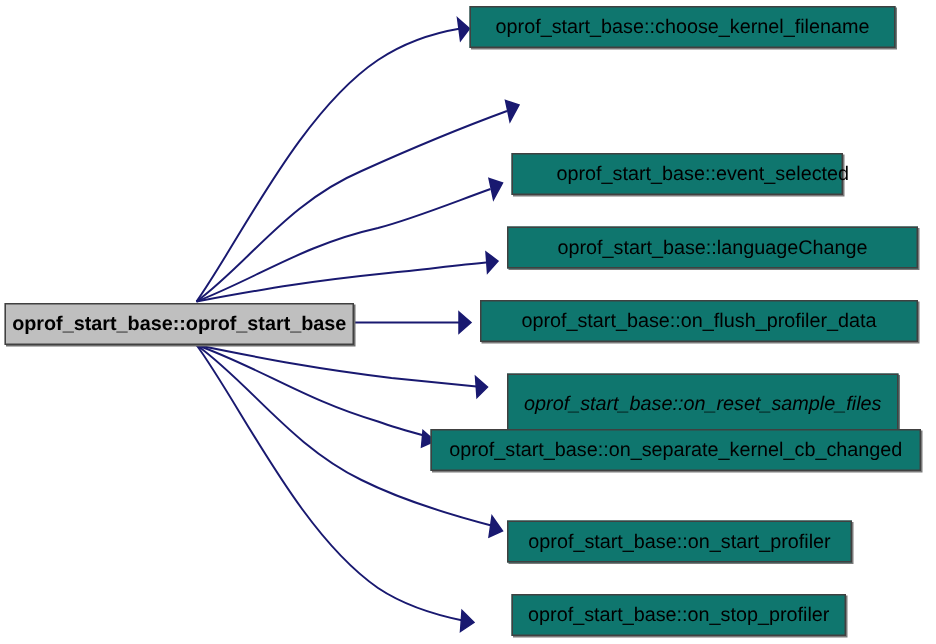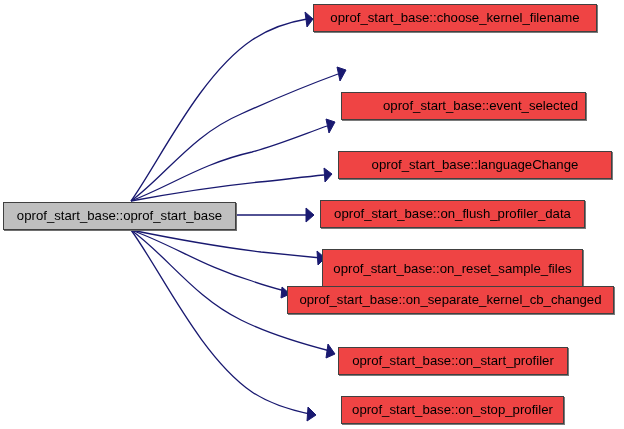--- a/index.html
+++ b/index.html
@@ -31,28 +31,29 @@
     white-space: nowrap;
     font-size: 13.2px;
     color: #000000;
     letter-spacing: 0px;
   }
   .node-label {
     line-height: 1;
     padding-bottom: 1px;
   }
   .node.target {
-    background: #ef4444;
+    background: #0f766e;
     border: 1px solid #404040;
     box-shadow: 1px 1px 0 0 #7a7a7a;
   }
   .node.source {
     background: #bfbfbf;
     border: 1px solid #404040;
     box-shadow: 1px 1px 0 0 #6e6e6e;
+    font-weight: bold;
   }
 </style>
 </head>
 <body>
 
 <div id="canvas">
 
   <svg id="edge-layer" viewBox="0 0 624 429" xmlns="http://www.w3.org/2000/svg">
       <path d="M131,201 C160,160 200,75 252,40 C270,28 289,22 307,19" fill="none" stroke="#191970" stroke-width="1.3"></path>
       <polygon points="305,12 313,19 307,27" fill="#191970" stroke="#191970" stroke-width="1"></polygon>
@@ -74,30 +75,30 @@
       <polygon points="307,421 316,415 308,407" fill="#191970" stroke="#191970" stroke-width="1"></polygon>
     </svg>
 
   <div class="node source" style="left: 3px; top: 202px; width: 233px; height: 28px;">
     <span class="node-label">oprof_start_base::oprof_start_base</span>
   </div>
 
   <div class="node target" style="left: 313px; top: 4px; width: 284px; height: 28px;">
     <span class="node-label">oprof_start_base::choose_kernel_filename</span>
   </div>
-  <div class="node target" style="left: 341px; top: 92px; width: 245px; height: 28px; padding-left: 34px;">
+  <div class="node target" style="left: 341px; top: 102px; width: 221px; height: 28px; padding-left: 34px;">
     <span class="node-label">oprof_start_base::event_selected</span>
   </div>
   <div class="node target" style="left: 338px; top: 151px; width: 274px; height: 28px;">
     <span class="node-label">oprof_start_base::languageChange</span>
   </div>
-  <div class="node target" style="left: 320px; top: 200px; width: 265px; height: 28px;">
+  <div class="node target" style="left: 320px; top: 200px; width: 292px; height: 28px;">
     <span class="node-label">oprof_start_base::on_flush_profiler_data</span>
   </div>
-  <div class="node target" style="left: 322px; top: 249px; width: 261px; height: 40px;">
+  <div class="node target" style="left: 338px; top: 249px; width: 261px; height: 40px; font-style: italic;">
     <span class="node-label">oprof_start_base::on_reset_sample_files</span>
   </div>
   <div class="node target" style="left: 287px; top: 286px; width: 327px; height: 28px;">
     <span class="node-label">oprof_start_base::on_separate_kernel_cb_changed</span>
   </div>
   <div class="node target" style="left: 338px; top: 347px; width: 230px; height: 28px;">
     <span class="node-label">oprof_start_base::on_start_profiler</span>
   </div>
   <div class="node target" style="left: 341px; top: 396px; width: 223px; height: 28px;">
     <span class="node-label">oprof_start_base::on_stop_profiler</span>

